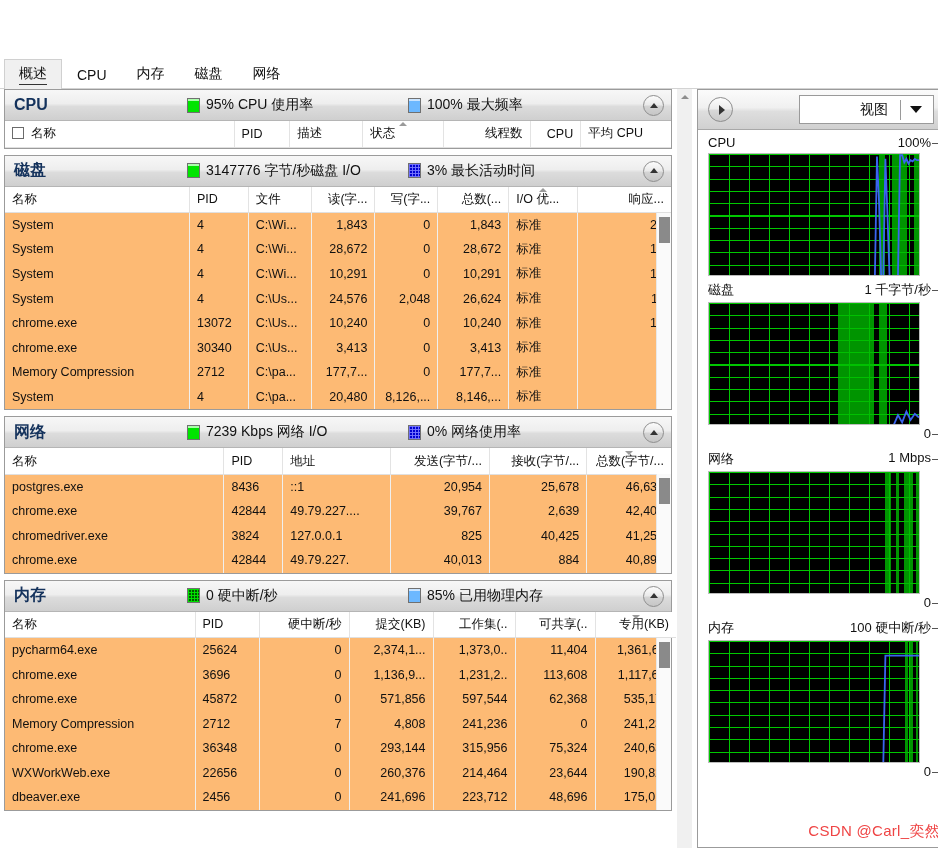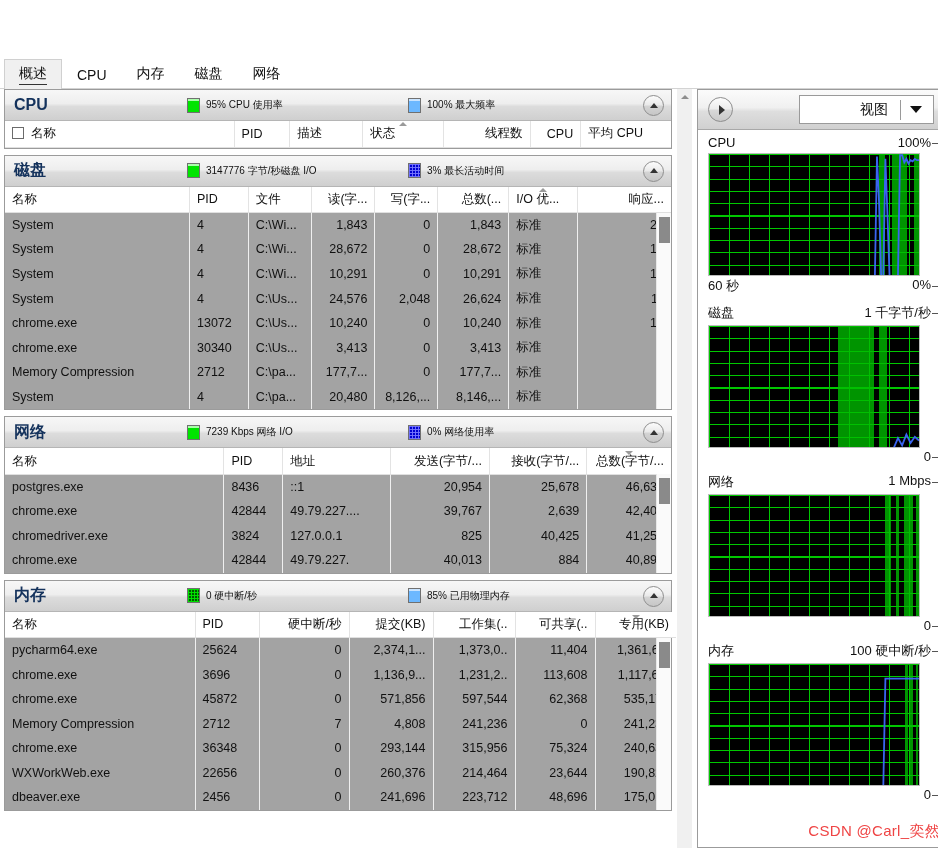--- a/index.html
+++ b/index.html
@@ -97,21 +97,21 @@
     background: #ffffff;
     position: relative;
   }
   .sec-head {
     height: 31px;
     background: linear-gradient(to bottom, #f7f7f7 0%, #eeeeee 45%, #dcdcdc 55%, #cfcfcf 100%);
     border-bottom: 1px solid #b5b5b5;
     display: flex; align-items: center; position: relative;
   }
   .sec-title { font-size: 16px; font-weight: bold; color: #14325c; margin-left: 9px; width: 168px; }
-  .sec-stat { display: flex; align-items: center; font-size: 10px; color: #111; }
+  .sec-stat { display: flex; align-items: center; font-size: 14px; color: #111; }
   .sec-stat.s1 { position: absolute; left: 182px; }
   .sec-stat.s2 { position: absolute; left: 403px; }
   .swatch { width: 13px; height: 15px; margin-right: 6px; flex: none; border: 1px solid #707070; }
   .sw-green { background: #00e400; box-shadow: inset 0 2px 0 #aaffaa; }
   .sw-lblue { background: #6cb8ff; box-shadow: inset 0 2px 0 #c9e4ff; }
   .sw-dblue {
     background: #0000cf;
     background-image:
       repeating-linear-gradient(to right, rgba(120,120,255,.9) 0 1px, transparent 1px 3px),
       repeating-linear-gradient(to bottom, rgba(120,120,255,.9) 0 1px, transparent 1px 3px);
@@ -127,21 +127,21 @@
     background: linear-gradient(to bottom, #fcfcfc 0%, #e9e9e9 48%, #d4d4d4 52%, #c6c6c6 100%);
     border: 1px solid #8e8e8e;
     display: flex; align-items: center; justify-content: center; cursor: default;
   }
   .collapse-btn .chev {
     width: 0; height: 0; border-left: 4px solid transparent; border-right: 4px solid transparent;
     border-bottom: 5px solid #333; margin-top: -1px;
   }
 
   
-  .tbl-wrap { position: relative; background: #a3a3a3; }
+  .tbl-wrap { position: relative; background: #fdba74; }
   table.grid { border-collapse: collapse; width: 100%; table-layout: fixed; font-size: 12.5px; color: #111; }
   table.grid th {
     font-weight: normal; text-align: left; height: 26px; padding: 0 7px;
     border-right: 1px solid #e3e3e3; border-bottom: 1px solid #e0e0e0;
     background: #ffffff; position: relative; vertical-align: middle; white-space: nowrap;
     overflow: hidden;
   }
   table.grid th.num, table.grid td.num { text-align: right; }
   table.grid td {
     height: 24.6px; padding: 0 7px; border-right: 1px solid #efefef;
@@ -620,24 +620,20 @@
           </div>
           <div class="g-canvas">
             <div class="gridlines"></div>
             <div class="gband" style="left: 169.6px; width: 6.36px;"></div>
             <div class="gband" style="left: 183.38px; width: 14.84px;"></div>
             <div class="gband" style="left: 204.58px; width: 7.42px;"></div>
             <svg class="gline" viewBox="0 0 212 123" preserveAspectRatio="none">
               <polyline points="0.0,123.0 165.4,123.0 167.5,123.0 169.6,2.5 171.7,49.2 173.8,123.0 176.0,123.0 178.1,4.9 180.2,61.5 182.3,123.0 184.4,123.0 186.6,123.0 188.7,123.0 190.8,123.0 192.9,1.2 195.0,1.2 197.2,8.6 199.3,4.9 201.4,9.8 203.5,6.2 205.6,7.4 207.8,4.9 209.9,6.2 212.0,6.2" fill="none" stroke="#3a64f0" stroke-width="1.8" vector-effect="non-scaling-stroke"></polyline>
             </svg>
           </div>
-          <div class="g-foot">
-            <span>60 秒</span>
-            <span class="tick-r">0%</span>
-          </div>
         </div>
         <div class="graph-block">
           <div class="g-head">
             <span>磁盘</span>
             <span class="tick-r">1 千字节/秒</span>
           </div>
           <div class="g-canvas">
             <div class="gridlines"></div>
             <div class="gband" style="left: 129.32px; width: 36.04px;"></div>
             <div class="gband" style="left: 169.6px; width: 8.48px;"></div>

